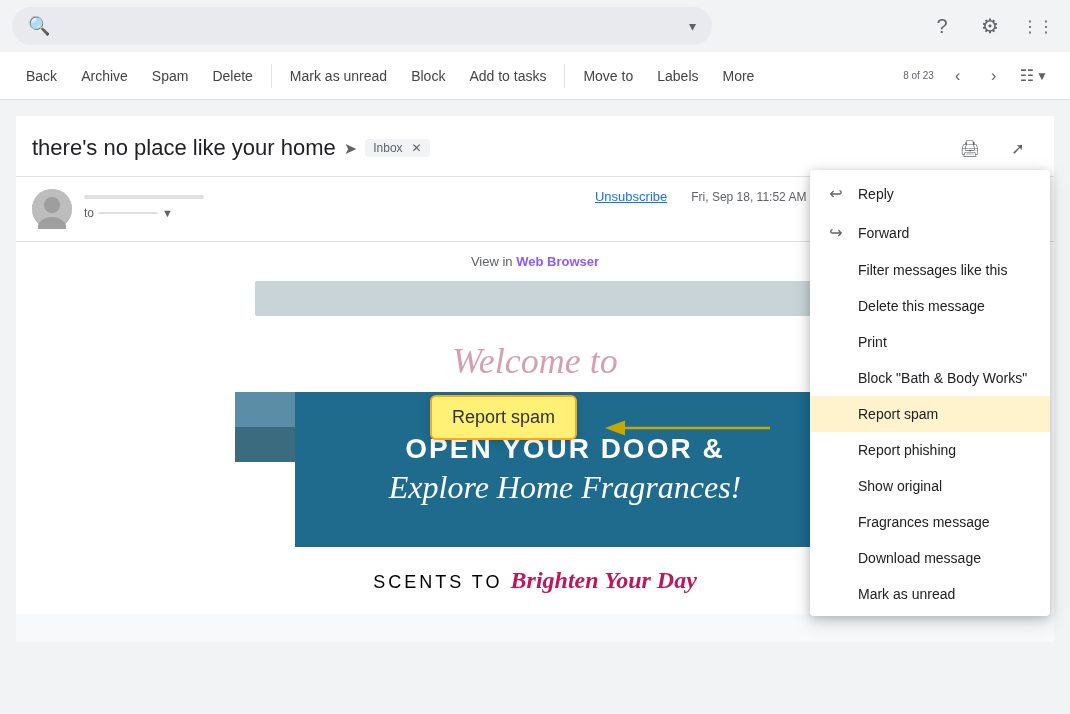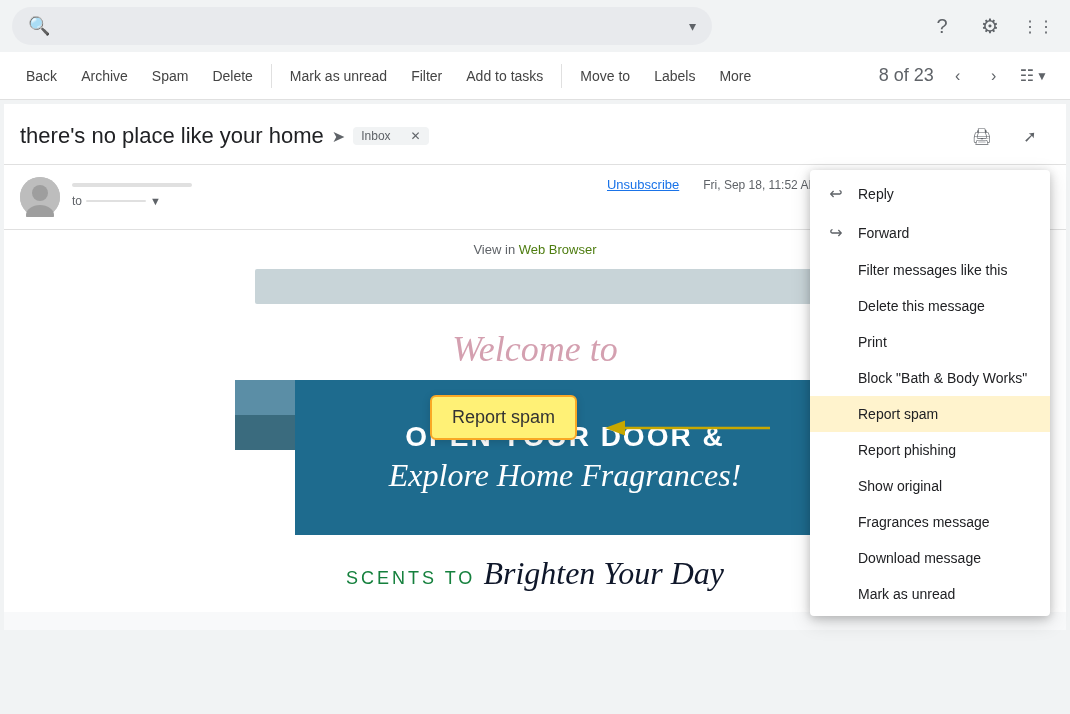--- a/index.html
+++ b/index.html
@@ -65,21 +65,21 @@
       white-space: nowrap;
     }
     .toolbar-separator {
       width: 1px;
       height: 24px;
       background: #e0e0e0;
       margin: 0 4px;
     }
     .toolbar-spacer { flex: 1; }
     .nav-count {
-      font-size: 18px;
+      font-size: 10px;
       color: #5f6368;
       white-space: nowrap;
       margin-right: 4px;
     }
     .nav-btn {
       background: none;
       border: none;
       font-size: 16px;
       color: #5f6368;
       width: 32px; height: 32px;
@@ -95,21 +95,21 @@
       font-size: 13px;
       color: #5f6368;
       cursor: pointer;
       padding: 4px 6px;
       border-radius: 4px;
     }
 
     
     .email-view {
       background: #fff;
-      margin: 4px;
+      margin: 16px;
       padding: 0;
     }
 
     
     .email-subject-bar {
       display: flex;
       align-items: center;
       padding: 12px 16px 8px 16px;
       border-bottom: 1px solid #e0e0e0;
       background: #fff;
@@ -125,21 +125,21 @@
       margin: 0 8px;
     }
     .inbox-badge {
       display: flex;
       align-items: center;
       background: #f1f3f4;
       border-radius: 4px;
       padding: 2px 8px;
       font-size: 12px;
       color: #5f6368;
-      gap: 20px;
+      gap: 9px;
     }
     .inbox-close {
       font-size: 12px;
       cursor: pointer;
       color: #5f6368;
     }
     .subject-right {
       margin-left: auto;
       display: flex;
       gap: 8px;
@@ -218,21 +218,21 @@
       min-height: 400px;
       overflow: hidden;
     }
     .view-browser {
       text-align: center;
       padding: 12px;
       font-size: 13px;
       color: #5f6368;
       background: #fff;
     }
-    .view-browser a { color: #4d7c0f; text-decoration: none; }
+    .view-browser a { color: #8b5cf6; text-decoration: none; font-weight: bold; }
 
     .email-banner {
       background: #fff;
       text-align: center;
     }
     .welcome-text {
       font-family: 'Georgia', serif;
       font-size: 36px;
       color: #d4a0b0;
       padding: 20px 0 10px 0;
@@ -263,29 +263,30 @@
       color: #fff;
     }
     .scents-section {
       background: #fff;
       padding: 16px;
       text-align: center;
     }
     .scents-text {
       font-size: 18px;
       letter-spacing: 3px;
-      color: #15803d;
+      color: #000000;
       text-transform: uppercase;
       text-align: right;
     }
     .scents-cursive {
       font-family: 'Georgia', serif;
-      font-size: 32px;
+      font-size: 24px;
       font-style: italic;
-      color: #0f172a;
+      color: #be185d;
+      font-weight: bold;
     }
 
     
     .dropdown-menu {
       position: absolute;
       right: 20px;
       top: 170px;
       background: #fff;
       border-radius: 4px;
       box-shadow: 0 2px 10px rgba(0,0,0,0.2), 0 6px 20px rgba(0,0,0,0.15);
@@ -358,21 +359,21 @@
   </div>
 </div>
 
 <div class="toolbar">
   <button class="toolbar-btn">Back</button>
   <button class="toolbar-btn">Archive</button>
   <button class="toolbar-btn">Spam</button>
   <button class="toolbar-btn">Delete</button>
   <div class="toolbar-separator"></div>
   <button class="toolbar-btn">Mark as unread</button>
-  <button class="toolbar-btn">Filter</button>
+  <button class="toolbar-btn">Block</button>
   <button class="toolbar-btn">Add to tasks</button>
   <div class="toolbar-separator"></div>
   <button class="toolbar-btn">Move to</button>
   <button class="toolbar-btn">Labels</button>
   <button class="toolbar-btn">More</button>
   <div class="toolbar-spacer"></div>
   <span class="nav-count">8 of 23</span>
   <button class="nav-btn">‹</button>
   <button class="nav-btn">›</button>
   <button class="view-btn">

